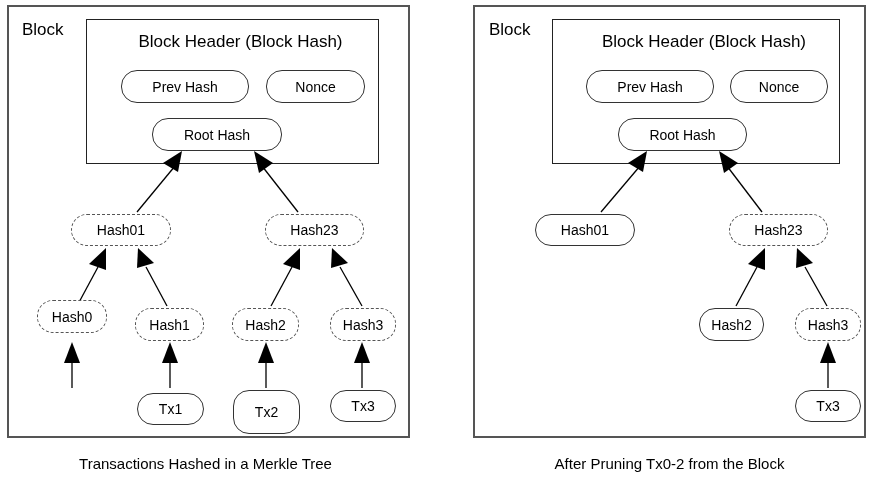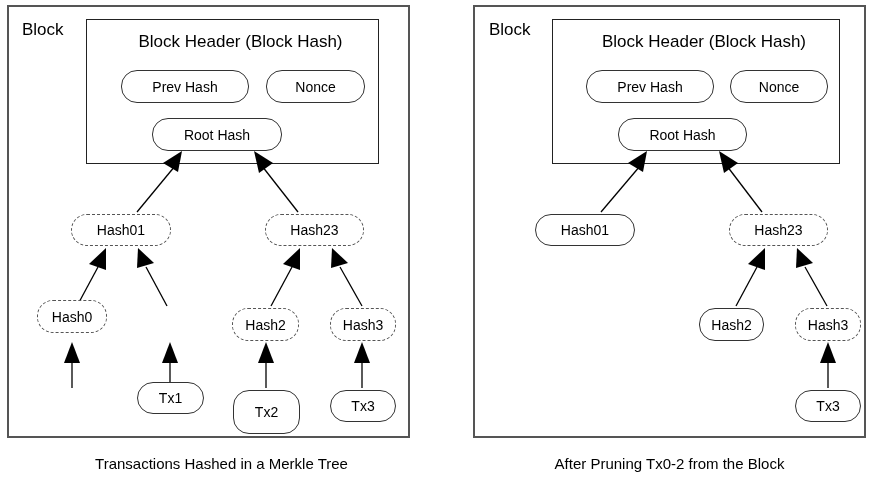--- a/index.html
+++ b/index.html
@@ -105,33 +105,34 @@
   <div class="node solid" style="left:266px; top:70px; width:99px; height:33px;">Nonce</div>
 
   <div class="node solid" style="left:152px; top:118px; width:130px; height:33px;">Root Hash</div>
 
   <div class="node dashed" style="left:71px; top:214px; width:100px; height:32px;">Hash01</div>
 
   <div class="node dashed" style="left:265px; top:214px; width:99px; height:32px;">Hash23</div>
 
   <div class="node dashed" style="left:37px; top:300px; width:70px; height:33px;">Hash0</div>
 
+  <div class="node dashed" style="left:135px; top:308px; width:69px; height:33px;">Hash1</div>
 
   <div class="node dashed" style="left:232px; top:308px; width:67px; height:33px;">Hash2</div>
 
   <div class="node dashed" style="left:330px; top:308px; width:66px; height:33px;">Hash3</div>
 
 
-  <div class="node solid" style="left:137px; top:382px; width:67px; height:32px;">Tx1</div>
+  <div class="node solid" style="left:137px; top:393px; width:67px; height:32px;">Tx1</div>
 
   <div class="node solid" style="left:233px; top:390px; width:67px; height:44px;">Tx2</div>
 
   <div class="node solid" style="left:330px; top:390px; width:66px; height:32px;">Tx3</div>
 
-  <div class="caption" style="left:20px; top:456px; width:403px;">Transactions Hashed in a Merkle Tree</div>
+  <div class="caption" style="left:4px; top:456px; width:403px;">Transactions Hashed in a Merkle Tree</div>
 
   <div class="panel" style="left:473px; top:5px; width:393px; height:433px;"></div>
 
   <div class="block-label" style="left:489px; top:21px; width:60px;">Block</div>
 
   <div class="header-box" style="left:552px; top:19px; width:288px; height:145px;"></div>
 
   <div class="header-title" style="left:552px; top:33px; width:288px;">Block Header (Block Hash)</div>
 
   <div class="node solid" style="left:586px; top:70px; width:128px; height:33px;">Prev Hash</div>

